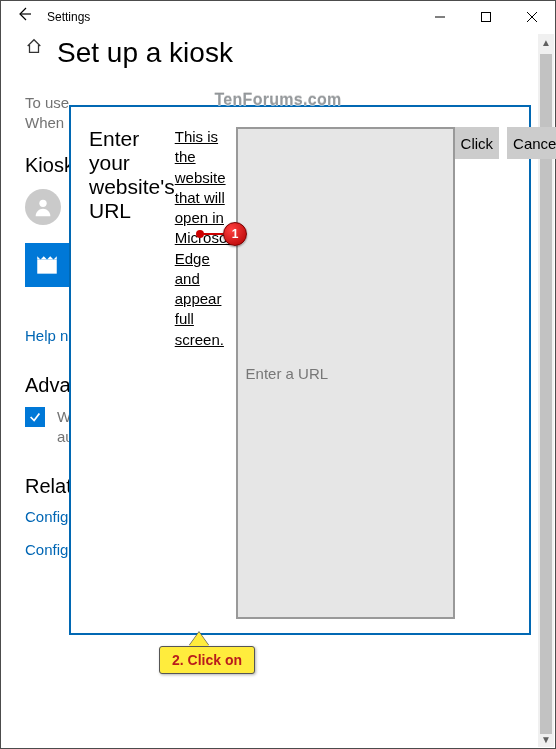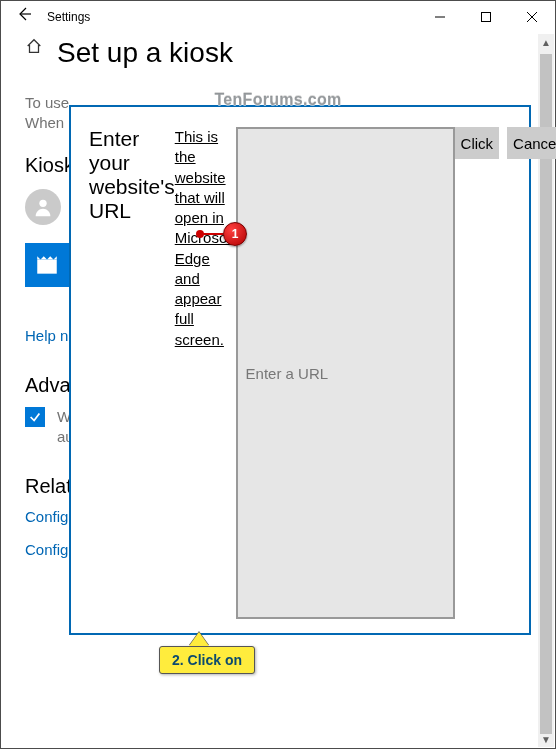--- a/index.html
+++ b/index.html
@@ -235,21 +235,21 @@
     margin-left:30px;
     filter: drop-shadow(0 -1px 0 #555);
   }
   .callout2 .label{
     background:#ffec3d;
     border:1px solid #555;
     border-radius:3px;
     padding:5px 12px;
     font-size:14px;
     font-weight:bold;
-    color:#0c4a6e;
+    color:#b91c1c;
     box-shadow:1px 1px 3px rgba(0,0,0,0.3);
   }
 </style>
 </head>
 <body>
 
 <div class="window">
 
   <div class="titlebar">
     <div class="back">

